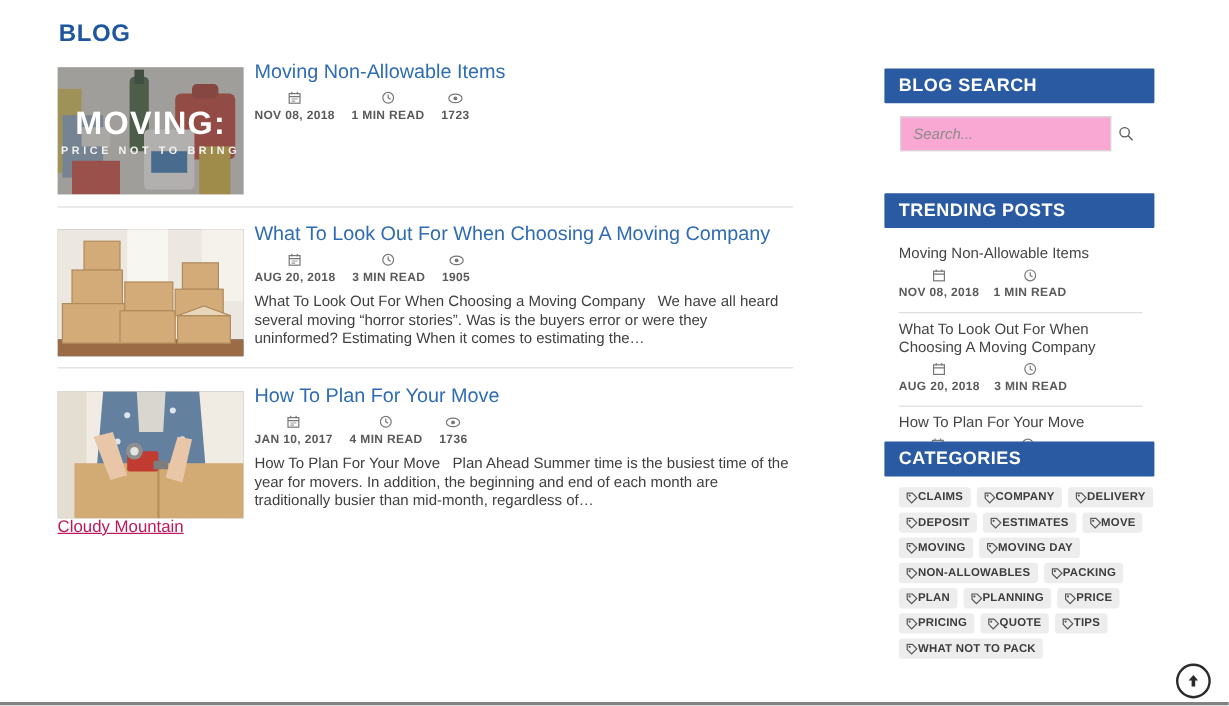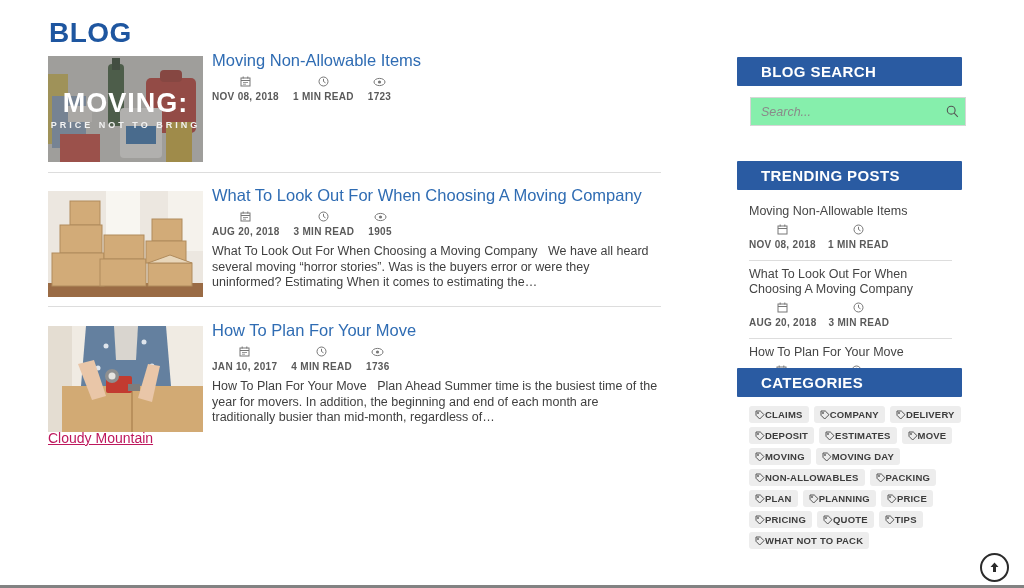--- a/index.html
+++ b/index.html
@@ -2,21 +2,21 @@
 <html><head>
 <meta charset="utf-8">
 <style>
   * { margin:0; padding:0; box-sizing:border-box; }
   html,body { width:1024px; height:588px; background:#ffffff;
     font-family:"Liberation Sans", sans-serif; overflow:hidden; position:relative; }
 
   .page { position:absolute; inset:0; }
 
   
-  .blog-title { position:absolute; left:49px; top:17px; font-size:28px; font-weight:bold;
+  .blog-title { position:absolute; left:49px; top:17px; font-size:20px; font-weight:bold;
     color:#1e56a0; letter-spacing:.5px; }
 
   
   .post { position:absolute; left:48px; width:613px; }
   .post-1 { top:52px; }  .post-2 { top:187px; }  .post-3 { top:322px; }
 
   .thumb { position:absolute; left:0; top:4px; width:155px; height:106px; overflow:hidden;
     background:#b9b6b2; cursor:pointer; }
   .thumb svg { display:block; width:155px; height:106px; }
 
@@ -38,25 +38,25 @@
   .divider { position:absolute; left:48px; width:613px; height:0; border-top:1px solid #ddd; }
   .divider-1 { top:172px; } .divider-2 { top:306px; }
 
   .author-link { position:absolute; left:48px; top:430px; font-size:14px; color:#be185d;
     text-decoration:underline; cursor:pointer; }
 
   
   .sidebar { position:absolute; left:737px; top:57px; width:225px; }
   .sb-hdr { position:absolute; left:0; width:225px; height:29px; background:#2a5ba2;
     color:#fff; font-size:15px; font-weight:bold; letter-spacing:.4px;
-    line-height:29px; padding-left:24px; border-radius:1px; }
+    line-height:29px; padding-left:12px; border-radius:1px; }
   .hdr-search { top:0; } .hdr-trending { top:104px; } .hdr-categories { top:311px; }
 
-  .search-box { position:absolute; left:13px; top:40px; width:216px; height:29px;
-    border:1px solid #d6d6d6; background:#86efac; display:flex; align-items:center; }
+  .search-box { position:absolute; left:13px; top:40px; width:176px; height:29px;
+    border:1px solid #d6d6d6; background:#f9a8d4; display:flex; align-items:center; }
   .search-box input { flex:1; border:none; outline:none; height:100%; padding:0 8px 0 10px;
     font-size:12.5px; font-style:italic; color:#555; background:transparent;
     font-family:"Liberation Sans", sans-serif; }
   .search-box input::placeholder { color:#8a8a8a; font-style:italic; }
   .search-btn { width:26px; height:100%; border:none; background:transparent; cursor:pointer;
     display:flex; align-items:center; justify-content:center; }
 
   .trend-list { position:absolute; left:12px; top:141px; width:203px; }
   .trend-item { padding:6px 0 10px 0; border-bottom:1px solid #ddd; }
   .trend-item:last-child { border-bottom:none; }

